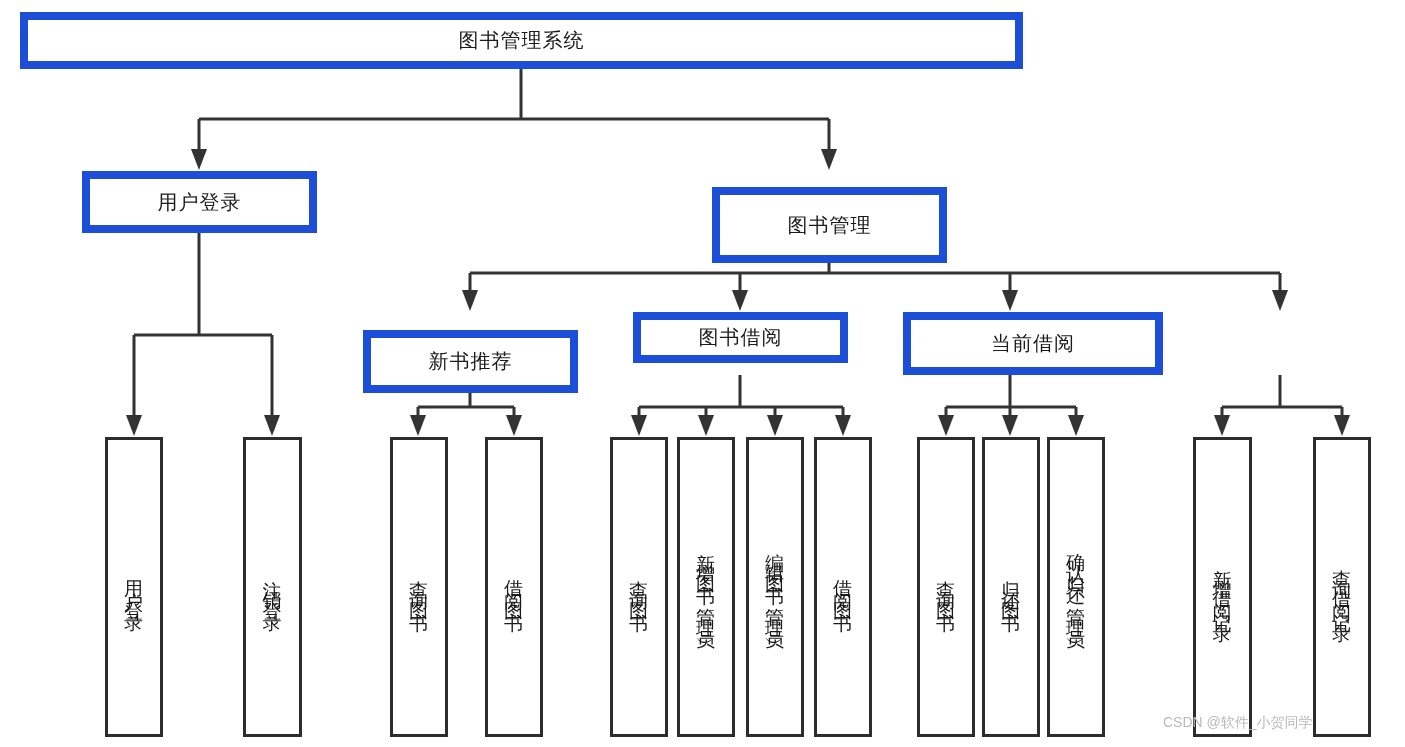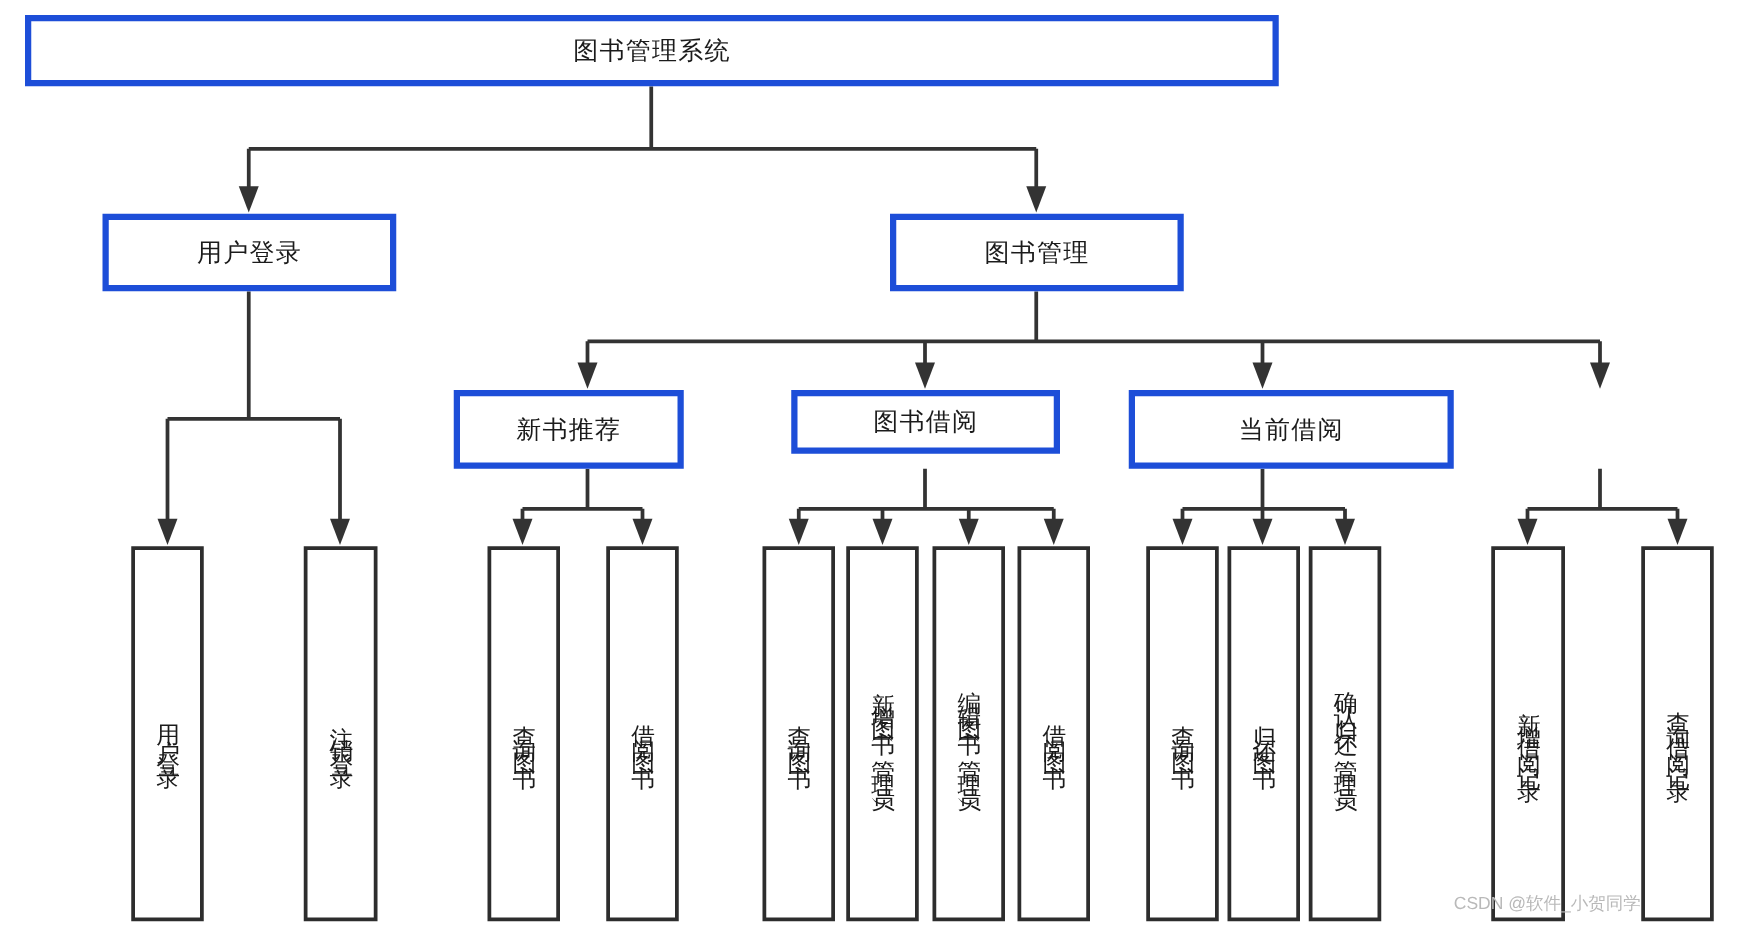--- a/index.html
+++ b/index.html
@@ -17,21 +17,21 @@
   }
   .connectors {
     position: absolute;
     left: 0;
     top: 0;
     z-index: 1;
   }
   .h-box {
     position: absolute;
     box-sizing: border-box;
-    border: 5px solid #1d4ed8;
+    border: 8px solid #1d4ed8;
     background: #ffffff;
     display: flex;
     align-items: center;
     justify-content: center;
     z-index: 2;
   }
   .h-box span {
     font-size: 20px;
     color: #1b1b1b;
     letter-spacing: 1px;
@@ -112,25 +112,25 @@
     </g>
   </svg>
 
   <div class="h-box" style="left:20px; top:12px; width:1003px; height:57px">
     <span>图书管理系统</span>
   </div>
 
   <div class="h-box" style="left:82px; top:171px; width:235px; height:62px">
     <span>用户登录</span>
   </div>
-  <div class="h-box" style="left:712px; top:171px; width:235px; height:62px">
+  <div class="h-box" style="left:712px; top:187px; width:235px; height:76px">
     <span>图书管理</span>
   </div>
 
-  <div class="h-box" style="left:363px; top:312px; width:184px; height:63px">
+  <div class="h-box" style="left:363px; top:330px; width:215px; height:63px">
     <span>新书推荐</span>
   </div>
   <div class="h-box" style="left:633px; top:312px; width:215px; height:51px">
     <span>图书借阅</span>
   </div>
   <div class="h-box" style="left:903px; top:312px; width:260px; height:63px">
     <span>当前借阅</span>
   </div>
 
   <div class="v-box" style="left:105px; width:58px">

